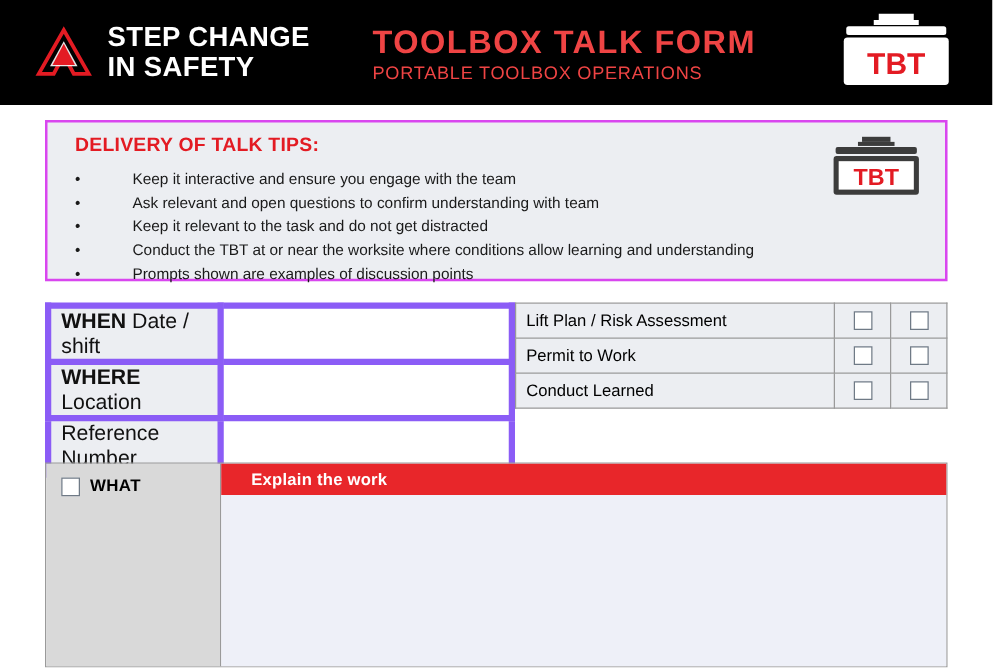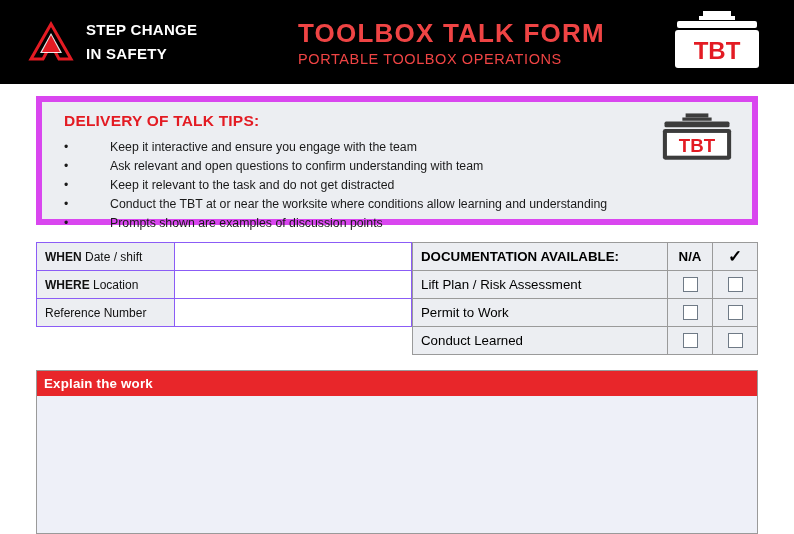--- a/index.html
+++ b/index.html
@@ -27,21 +27,21 @@
   .logo-block {
     display: flex;
     align-items: center;
     margin-left: 28px;
     width: 300px;
   }
   .logo-mark { width: 46px; height: 46px; margin-right: 12px; flex: none; }
   .logo-text {
     color: #ffffff;
     font-weight: bold;
-    font-size: 15px;
+    font-size: 22px;
     line-height: 24px;
     letter-spacing: 0.3px;
   }
   .logo-text div { white-space: nowrap; }
 
   .title-block {
     flex: 1;
     text-align: left;
     color: #ef4444;
     margin-left: -30px;
@@ -62,21 +62,21 @@
     margin-right: 22px;
     display: flex;
     justify-content: center;
   }
 
   
   .tips-wrap {
     position: absolute;
     left: 36px; top: 96px;
     width: 722px; height: 129px;
-    border: 6px solid #d946ef;
+    border: 2px solid #d946ef;
     background: #eceef2;
   }
   .tips-title {
     position: absolute;
     left: 22px; top: 10px;
     color: #e31b23;
     font-weight: bold;
     font-size: 15.5px;
     letter-spacing: 0.2px;
   }
@@ -98,23 +98,23 @@
   }
 
   
   .info-left {
     position: absolute;
     left: 36px; top: 242px;
     width: 376px;
     border-collapse: collapse;
   }
   .info-left td {
-    border: 1px solid #8b5cf6;
+    border: 5px solid #8b5cf6;
     height: 28px;
-    font-size: 12px;
+    font-size: 17px;
     padding: 0 8px;
   }
   .info-left td.lbl {
     width: 138px;
     background: #eceef2;
     color: #111;
   }
   .info-left td.lbl b { font-weight: bold; }
   .info-left td.val { background: #ffffff; }
 
@@ -171,21 +171,21 @@
   }
   .what-right {
     flex: 1;
     background: #eef0f8;
   }
   .explain-bar {
     background: #e8262a;
     color: #ffffff;
     font-weight: bold;
     font-size: 13.3px;
-    padding: 5px 0 5px 7px;
+    padding: 5px 0 5px 24px;
     letter-spacing: 0.2px;
   }
 </style>
 </head>
 <body>
 
 <div class="page">
 
   <div class="header">
     <div class="logo-block">
@@ -277,45 +277,42 @@
       <td class="lbl">
         <b></b><span>Reference Number</span>
       </td>
       <td class="val"></td>
     </tr>
   </tbody>
     </table>
 
   <table class="info-right">
     <tbody>
-        <tr>
-      <td class="docs-head">DOCUMENTATION AVAILABLE:</td>
-      <td class="cbcol hdr">N/A</td>
-      <td class="cbcol hdr">
-        <span class="tickmark">✓</span>
-      </td>
-    </tr>
     <tr>
       <td>Lift Plan / Risk Assessment</td>
       <td class="cbcol"><span class="chk"></span></td>
       <td class="cbcol"><span class="chk"></span></td>
     </tr>
     <tr>
       <td>Permit to Work</td>
       <td class="cbcol"><span class="chk"></span></td>
       <td class="cbcol"><span class="chk"></span></td>
     </tr>
     <tr>
       <td>Conduct Learned</td>
       <td class="cbcol"><span class="chk"></span></td>
       <td class="cbcol"><span class="chk"></span></td>
     </tr>
   </tbody>
     </table>
 
   <div class="what-wrap">
+    <div class="what-left">
+      <span class="chk"></span>
+      <span class="what-label">WHAT</span>
+    </div>
     <div class="what-right">
       <div class="explain-bar">Explain the work</div>
       <div class="what-body"></div>
     </div>
   </div>
 
 </div>
 
 </body></html>

